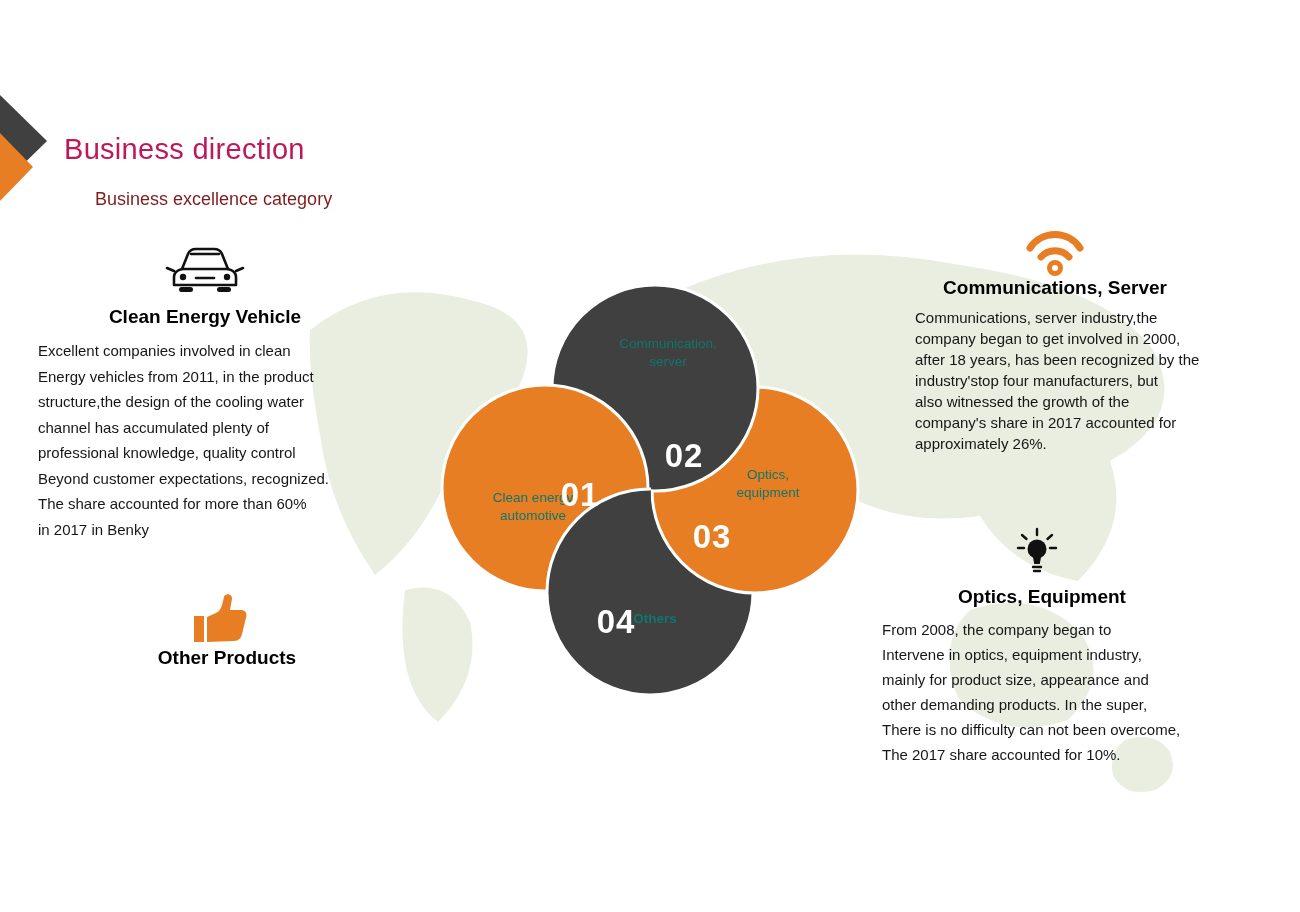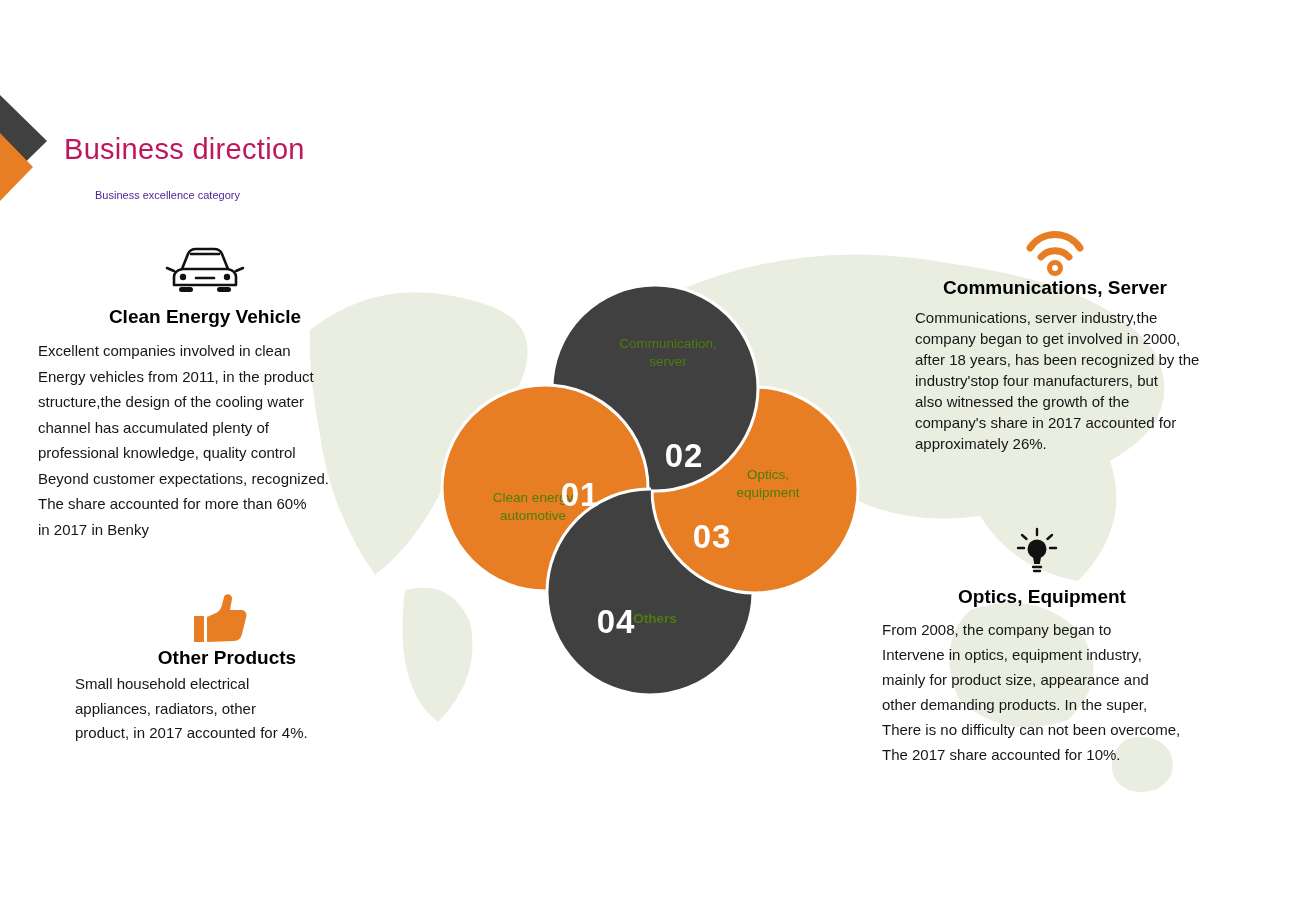--- a/index.html
+++ b/index.html
@@ -2,27 +2,27 @@
 <html><head>
 <meta charset="utf-8">
 <style>
   * { margin:0; padding:0; box-sizing:border-box; }
   html,body { background:#ffffff; }
   body { font-family:"Liberation Sans", sans-serif; color:#1a1a1a; }
   .slide { position:relative; width:1300px; height:912px; background:#ffffff; overflow:hidden; }
   .abs { position:absolute; }
 
   .page-title { font-size:29px; color:#be185d; letter-spacing:.3px; }
-  .page-subtitle { font-size:11px; color:#4c1d95; }
+  .page-subtitle { font-size:18px; color:#7f1d1d; }
 
   .sec-heading { font-weight:bold; font-size:19px; color:#000000; text-align:center; }
   .sec-body { font-size:15px; color:#161616; line-height:25px; white-space:pre-line; }
 
   .diagram { position:absolute; left:430px; top:278px; width:440px; height:430px; }
-  .circle-label { position:absolute; transform:translate(-50%,-50%); color:#4d7c0f;
+  .circle-label { position:absolute; transform:translate(-50%,-50%); color:#0f766e;
                   font-size:13.5px; line-height:18px; text-align:center; white-space:pre-line; }
   .circle-number { position:absolute; transform:translate(-50%,-50%); color:#fff;
                    font-size:33px; font-weight:bold; letter-spacing:1px; }
 
   .icon-wrap { display:flex; align-items:center; justify-content:center; }
 </style>
 </head>
 <body>
 
 <div class="slide">
@@ -73,23 +73,20 @@
 
   <div class="abs icon-wrap" style="left:185px; top:590px; width:64px; height:58px;">
     <svg width="60" height="56" viewBox="0 0 60 56" aria-hidden="true">
       <g fill="#E87E23">
         <path d="M7 25 h10 v26 H7 z"></path>
         <path d="M20 51 V26 l9 -4 c3 -1.2 5 -4 6 -8 l2 -8 c1 -4.5 8.5 -3.2 8 1.8 l-2 11.2 h11 c4 0 6.2 3 5.2 7 l-4.2 17 c-1 4 -3.2 7 -8.2 7 z"></path>
       </g>
     </svg>
   </div>
   <div class="abs sec-heading" style="left:67px; top:647px; width:320px;">Other Products</div>
-  <div class="abs sec-body" style="left:75px; top:672px; width:340px; line-height:24.5px;">Small household electrical
-appliances, radiators, other
-product, in 2017 accounted for 4%.</div>
 
   <div class="abs icon-wrap" style="left:1022px; top:224px; width:66px; height:52px;">
     <svg width="64" height="52" viewBox="0 0 64 52" aria-hidden="true">
       <g fill="none" stroke="#E87E23" stroke-linecap="round">
         <path d="M7 24 A30 30 0 0 1 57 24" stroke-width="7"></path>
         <path d="M18 33 A19 19 0 0 1 46 33" stroke-width="7"></path>
         <circle cx="32" cy="44" r="5.5" stroke-width="5"></circle>
       </g>
     </svg>
   </div>

